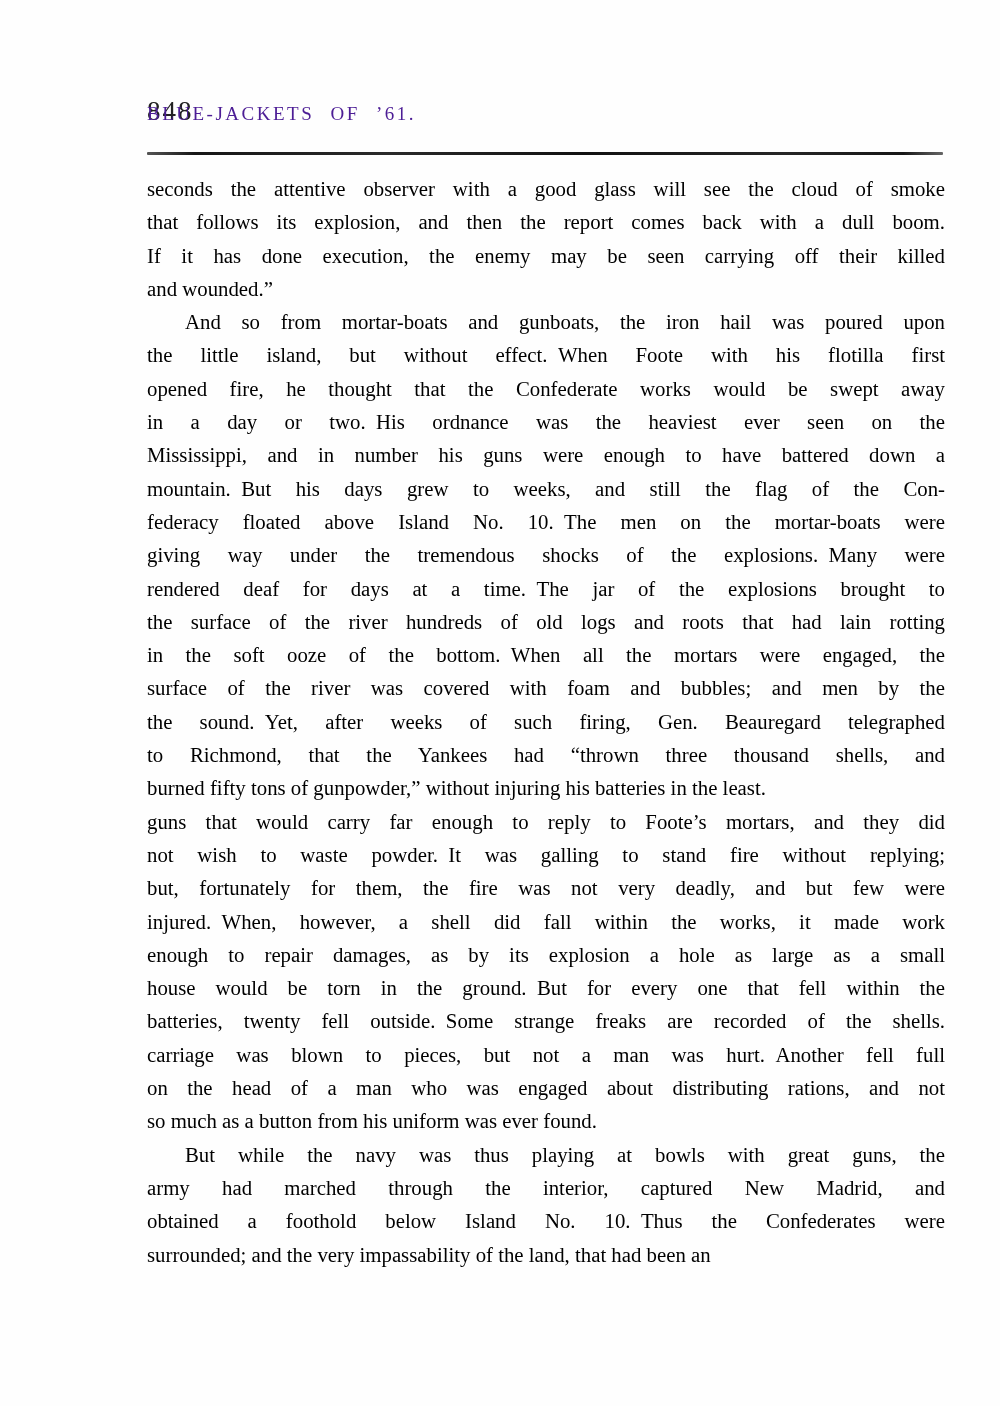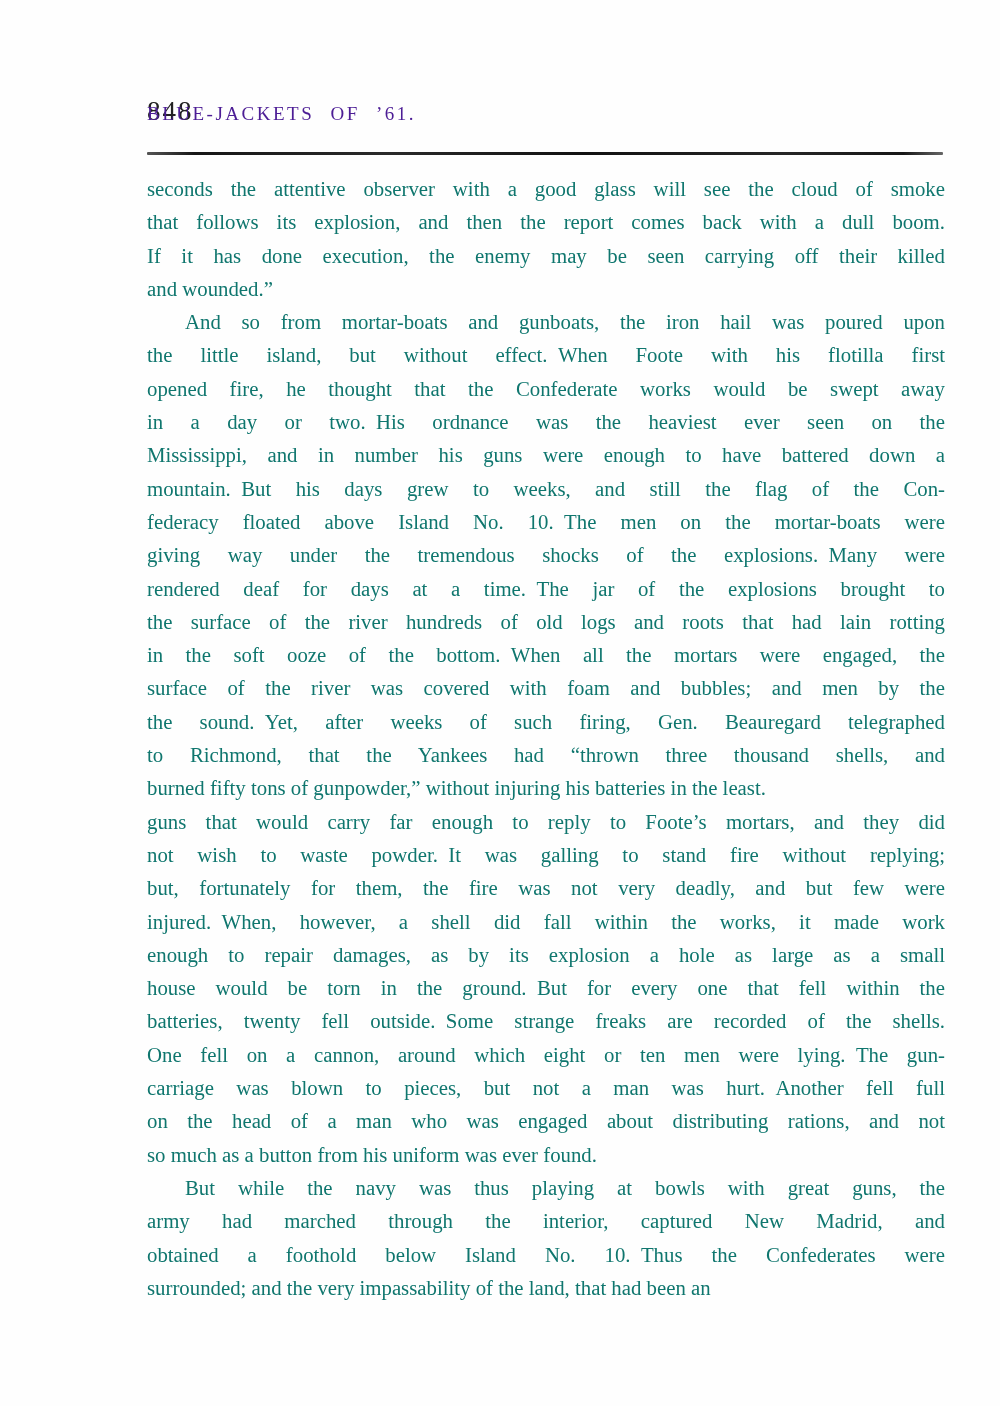--- a/index.html
+++ b/index.html
@@ -57,21 +57,21 @@
     left: 147px;
     width: 798px;
   }
   .paragraph { margin: 0; padding: 0; }
   .tline {
     font-size: 20.8px;
     line-height: 33.3px;
     height: 33.3px;
     text-align: justify;
     text-align-last: justify;
-    color: #0f766e;
+    color: #000000;
   }
   .tline.lastline { text-align-last: left; }
   .tline.indent { text-indent: 38px; }
 </style>
 </head>
 <body>
 
 <div class="page">
   <div class="header">
     <div class="page-number">848</div>
@@ -105,21 +105,20 @@
         <div class="tline lastline">burned fifty tons of gunpowder,” without injuring his batteries in the least.</div>
       </div>
       <div class="paragraph">
         <div class="tline">guns that would carry far enough to reply to Foote’s mortars, and they did</div>
         <div class="tline">not wish to waste powder. It was galling to stand fire without replying;</div>
         <div class="tline">but, fortunately for them, the fire was not very deadly, and but few were</div>
         <div class="tline">injured. When, however, a shell did fall within the works, it made work</div>
         <div class="tline">enough to repair damages, as by its explosion a hole as large as a small</div>
         <div class="tline">house would be torn in the ground. But for every one that fell within the</div>
         <div class="tline">batteries, twenty fell outside. Some strange freaks are recorded of the shells.</div>
-        <div class="tline">One fell on a cannon, around which eight or ten men were lying. The gun-</div>
         <div class="tline">carriage was blown to pieces, but not a man was hurt. Another fell full</div>
         <div class="tline">on the head of a man who was engaged about distributing rations, and not</div>
         <div class="tline lastline">so much as a button from his uniform was ever found.</div>
       </div>
       <div class="paragraph">
         <div class="tline indent">But while the navy was thus playing at bowls with great guns, the</div>
         <div class="tline">army had marched through the interior, captured New Madrid, and</div>
         <div class="tline">obtained a foothold below Island No. 10. Thus the Confederates were</div>
         <div class="tline lastline">surrounded; and the very impassability of the land, that had been an</div>
       </div>

